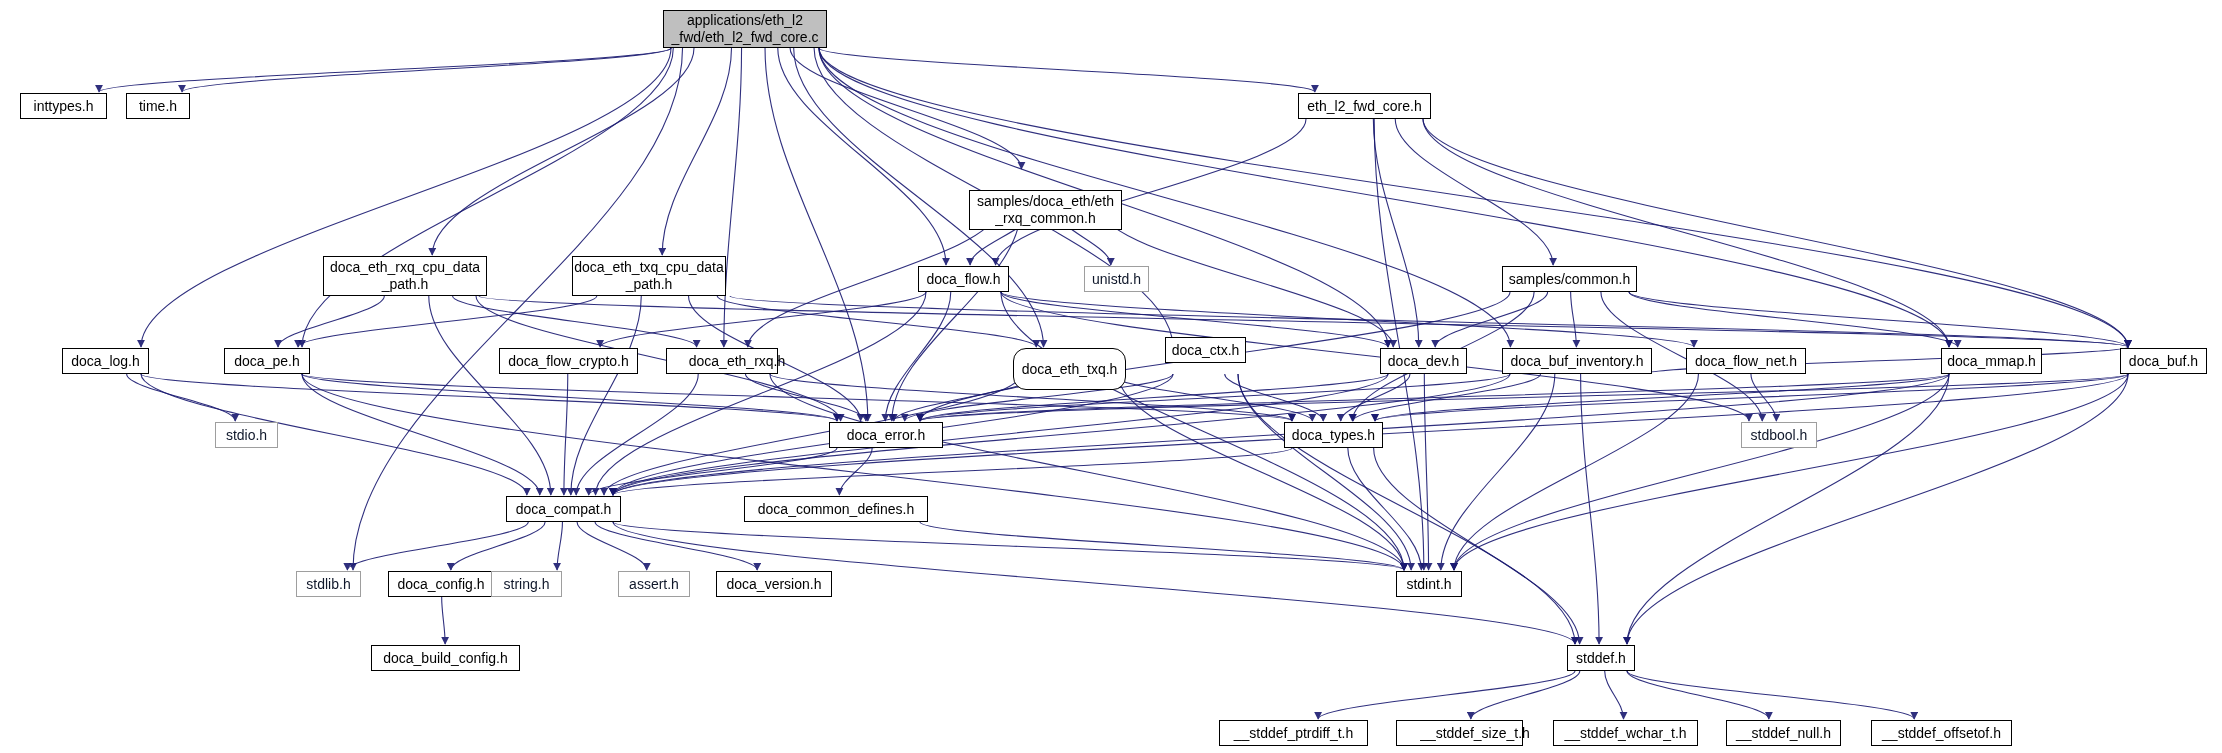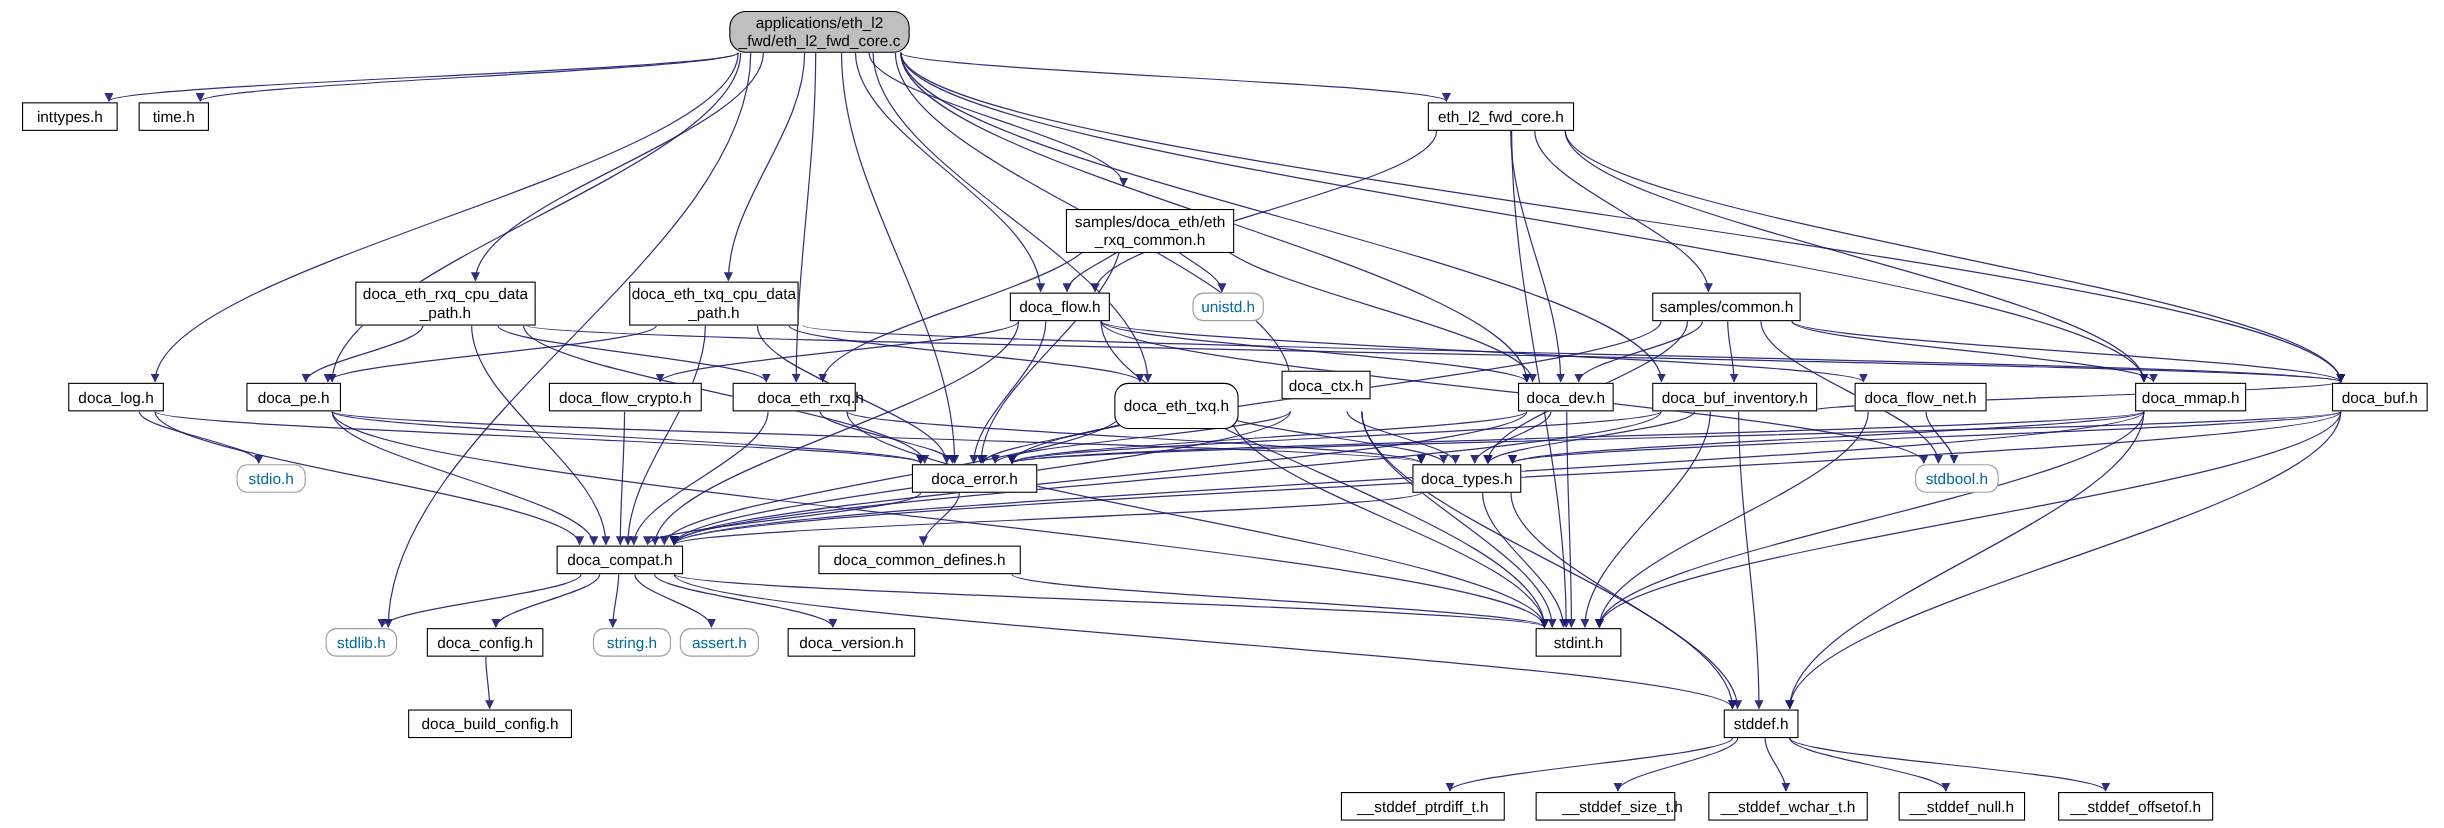--- a/index.html
+++ b/index.html
@@ -37,29 +37,27 @@
     line-height: 1.2;
     background: #ffffff;
     border: 1px solid #000000;
     color: #000000;
     white-space: pre-line;
     padding: 1px 3px;
     cursor: default;
   }
   .node.kind-root {
     background: #bfbfbf;
-    border-radius: 15px;
   }
   .node.kind-doc {
     cursor: pointer;
   }
   .node.kind-sys {
     border-color: #9e9e9e;
-    color: #0369a1;
-    border-radius: 10px;
+    color: #0f172a;
   }
 </style>
 </head>
 <body>
 
 <div class="graph-canvas" id="graph">
   <svg class="edge-layer" id="edge-layer" width="2222" height="753" viewBox="0 0 2222 753">
     <defs>
       <marker id="arrow" viewBox="0 0 10 10" refX="9" refY="5" markerWidth="7.5" markerHeight="7.5" orient="auto">
         <path d="M0,0 L10,5 L0,10 z" fill="#191970"></path>
@@ -207,24 +205,24 @@
     <div class="node kind-doc" style="left: 1941px; top: 348px; width: 101px; height: 26px;">doca_mmap.h</div>
     <div class="node kind-doc" style="left: 2120px; top: 348px; width: 87px; height: 26px;">doca_buf.h</div>
     <div class="node kind-sys" style="left: 215px; top: 422px; width: 63px; height: 26px;">stdio.h</div>
     <div class="node kind-doc" style="left: 829px; top: 422px; width: 114px; height: 26px; text-align: center;">doca_error.h</div>
     <div class="node kind-doc" style="left: 1284px; top: 422px; width: 99px; height: 26px;">doca_types.h</div>
     <div class="node kind-sys" style="left: 1741px; top: 422px; width: 76px; height: 26px;">stdbool.h</div>
     <div class="node kind-doc" style="left: 506px; top: 496px; width: 115px; height: 26px;">doca_compat.h</div>
     <div class="node kind-doc" style="left: 744px; top: 496px; width: 184px; height: 26px;">doca_common_defines.h</div>
     <div class="node kind-sys" style="left: 296px; top: 571px; width: 65px; height: 26px;">stdlib.h</div>
     <div class="node kind-doc" style="left: 388px; top: 571px; width: 106px; height: 26px;">doca_config.h</div>
-    <div class="node kind-sys" style="left: 539px; top: 571px; width: 71px; height: 26px;">string.h</div>
+    <div class="node kind-sys" style="left: 491px; top: 571px; width: 71px; height: 26px;">string.h</div>
     <div class="node kind-sys" style="left: 618px; top: 571px; width: 72px; height: 26px;">assert.h</div>
     <div class="node kind-doc" style="left: 716px; top: 571px; width: 116px; height: 26px;">doca_version.h</div>
-    <div class="node kind-ext" style="left: 1396px; top: 571px; width: 78px; height: 26px;">stdint.h</div>
+    <div class="node kind-ext" style="left: 1396px; top: 571px; width: 66px; height: 26px;">stdint.h</div>
     <div class="node kind-doc" style="left: 371px; top: 645px; width: 149px; height: 26px;">doca_build_config.h</div>
     <div class="node kind-ext" style="left: 1567px; top: 645px; width: 68px; height: 26px;">stddef.h</div>
     <div class="node kind-ext" style="left: 1219px; top: 720px; width: 149px; height: 26px;">__stddef_ptrdiff_t.h</div>
     <div class="node kind-ext" style="left: 1396px; top: 720px; width: 127px; height: 26px; padding-left: 34px;">__stddef_size_t.h</div>
     <div class="node kind-ext" style="left: 1553px; top: 720px; width: 145px; height: 26px;">__stddef_wchar_t.h</div>
     <div class="node kind-ext" style="left: 1726px; top: 720px; width: 115px; height: 26px;">__stddef_null.h</div>
     <div class="node kind-ext" style="left: 1871px; top: 720px; width: 141px; height: 26px;">__stddef_offsetof.h</div>
   </div>
 
 </body></html>

